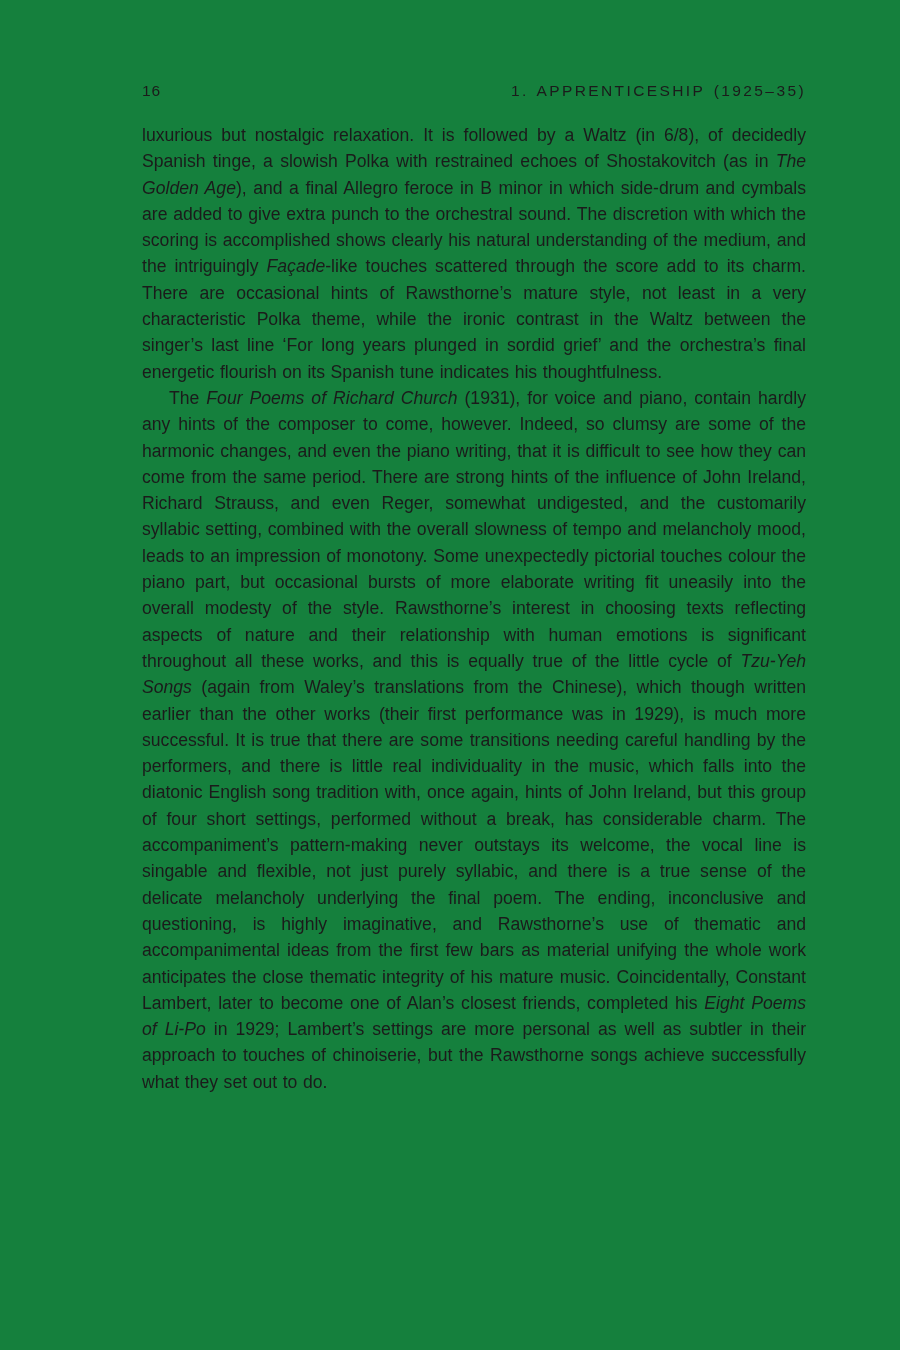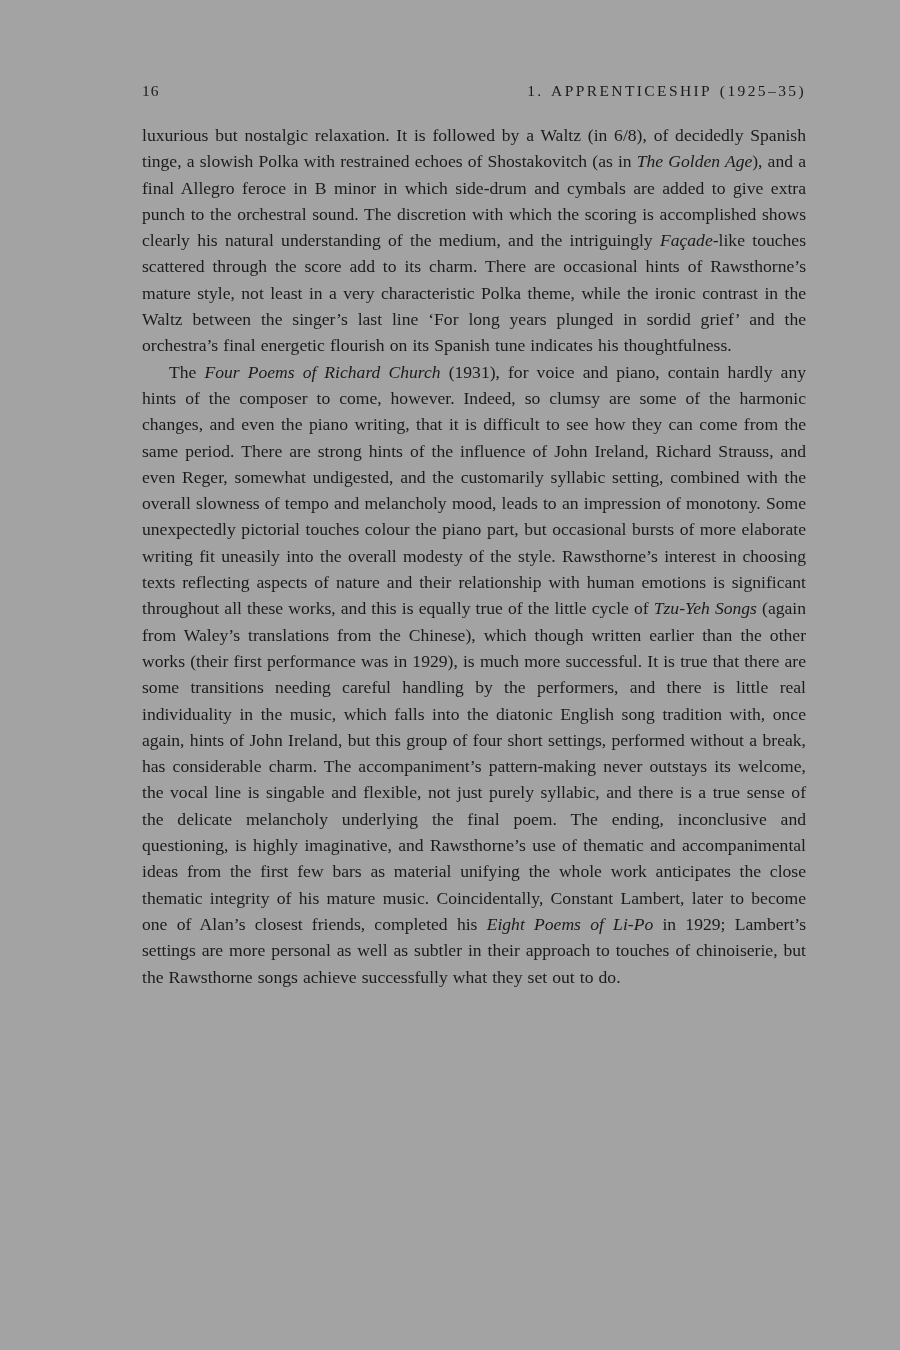--- a/index.html
+++ b/index.html
@@ -4,22 +4,22 @@
 <style>
   html, body {
     margin: 0;
     padding: 0;
     background: #ffffff;
   }
   .page {
     position: relative;
     width: 900px;
     height: 1350px;
-    background: #a3a3a3;
-    font-family: Liberation Serif, serif;
+    background: #15803d;
+    font-family: Liberation Sans, sans-serif;
     color: #1b1b1b;
     overflow: hidden;
   }
   .content {
     position: absolute;
     left: 142px;
     top: 82px;
     width: 664px;
   }
   .running-header {

